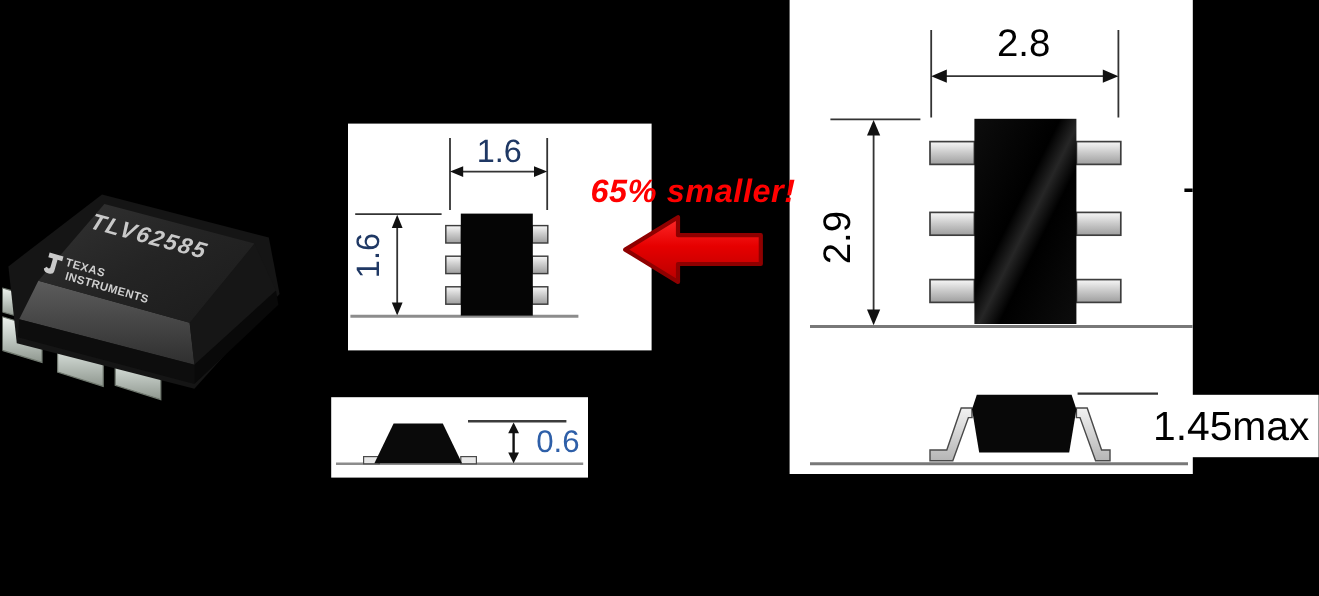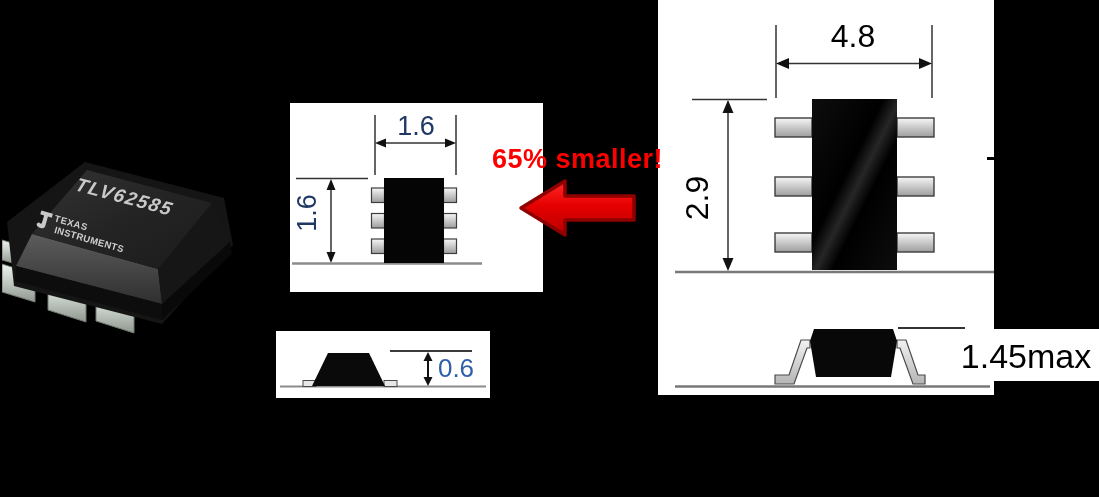--- a/index.html
+++ b/index.html
@@ -1,30 +1,30 @@
 <!DOCTYPE html>
 <html><head>
 <meta charset="utf-8">
 <style>
   html,body{margin:0;padding:0;background:#000;}
   body{position:relative;width:1099px;height:497px;overflow:hidden;
        font-family:"Liberation Sans",sans-serif;}
   .panel{position:absolute;background:#ffffff;}
   .dim-label{position:absolute;text-align:center;line-height:1.05;white-space:nowrap;}
   .navy{color:#1F3864;}
-  .blue{color:#2E5FA8;}
+  .blue{color:#2E5FA8;text-align:right;}
   .black-label{color:#000000;}
   .lbl-small-w{left:384px;top:112px;width:64px;font-size:27px;}
   .lbl-small-h{left:275px;top:199px;width:64px;height:28px;font-size:27px;transform:rotate(-90deg);}
   .lbl-small-side{left:429px;top:355px;width:54px;font-size:26px;}
   .lbl-large-w{left:820px;top:20px;width:66px;font-size:32px;}
   .lbl-large-h{left:664px;top:182px;width:66px;height:32px;font-size:32px;transform:rotate(-90deg);}
   .lbl-145{left:952px;top:339px;width:148px;font-size:34px;}
   .callout-text{position:absolute;left:492px;top:144px;font-size:27px;font-weight:bold;
-                color:#FF0000;white-space:nowrap;letter-spacing:0.5px;}
+                color:#FF0000;white-space:nowrap;letter-spacing:0.5px;font-style:italic;}
   .abs{position:absolute;}
 </style>
 </head>
 <body>
 
 <svg class="abs" style="left:2px;top:142px" width="246" height="195" viewBox="0 0 246 195">
   <defs>
     <linearGradient id="chipTopG" x1="0" y1="0" x2="1" y2="1">
       <stop offset="0" stop-color="#333333"></stop>
         <stop offset="0.5" stop-color="#242424"></stop>
@@ -175,21 +175,21 @@
     <path d="M239,340 L248,340 L260,375 L267,375 L267,384 L255,384 L242,348 L239,348 Z" fill="url(#leadGC)" stroke="#4a4a4a" stroke-width="1.2"></path>
     <polygon points="156,329 235,329 239,341 233,377 158,377 152,341" fill="#080808"></polygon>
   </svg>
 </div>
 
 <div class="panel" style="left:973px;top:329px;width:126px;height:52px"></div>
 
 <div class="dim-label navy lbl-small-w">1.6</div>
 <div class="dim-label navy lbl-small-h">1.6</div>
 <div class="dim-label blue lbl-small-side">0.6</div>
-<div class="dim-label black-label lbl-large-w">4.8</div>
+<div class="dim-label black-label lbl-large-w">2.8</div>
 <div class="dim-label black-label lbl-large-h">2.9</div>
 <div class="dim-label black-label lbl-145">1.45max</div>
 
 <div class="callout-text">65% smaller!</div>
 <svg class="abs" style="left:516px;top:176px" width="122" height="64" viewBox="0 0 122 64">
   <defs>
     <linearGradient id="arrowG" x1="0" y1="0" x2="0" y2="1">
       <stop offset="0" stop-color="#ff2a2a"></stop>
         <stop offset="0.45" stop-color="#e60000"></stop>
       <stop offset="1" stop-color="#b80000"></stop>

